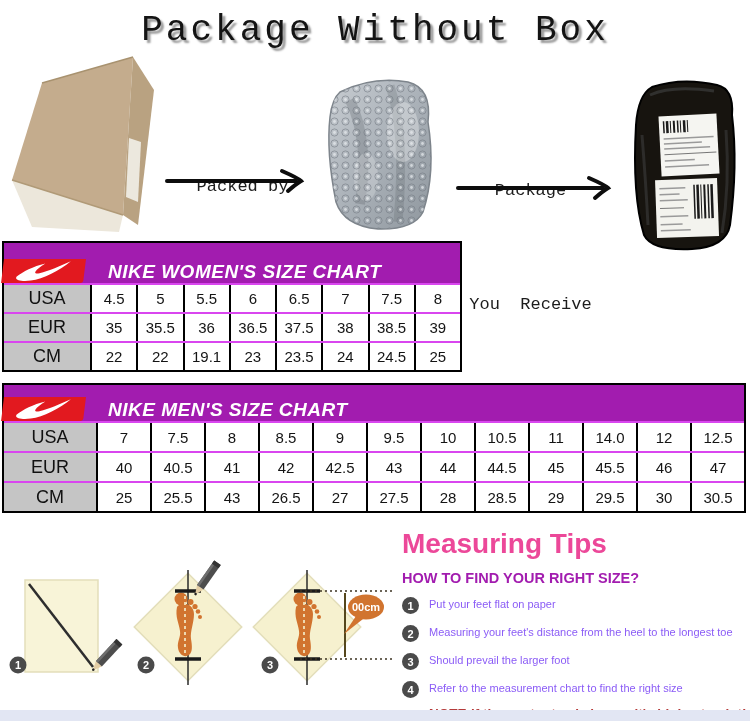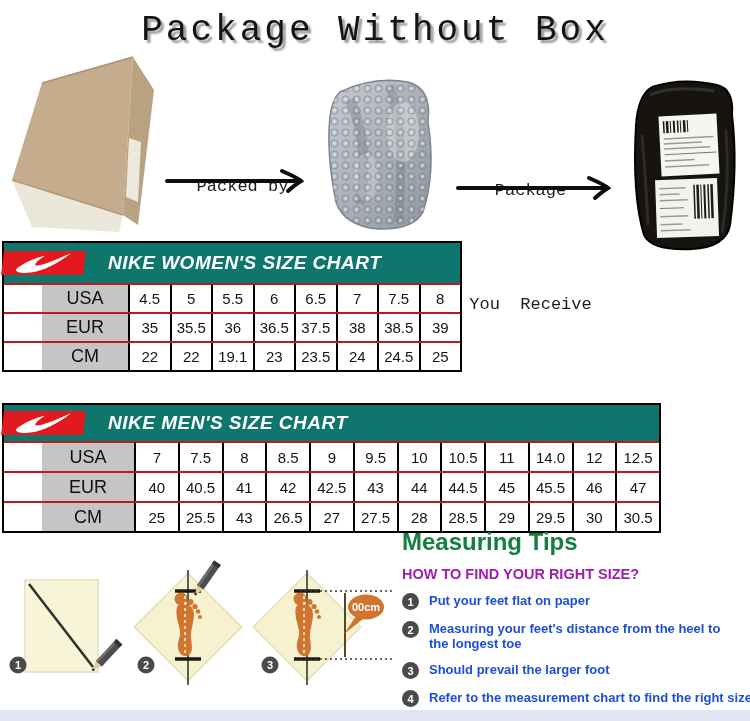--- a/index.html
+++ b/index.html
@@ -16,48 +16,48 @@
     font-size:17px;color:#1c1c1c;line-height:38px;white-space:pre;}
   #step1-label{left:150px;top:92px;width:185px;}
   #step2-label{left:448px;top:96px;width:165px;}
   .arrow-svg{position:absolute;}
 
   .photo{position:absolute;}
 
   
   .size-chart{position:absolute;border:2px solid #000;background:#fff;box-sizing:border-box;}
   #women-chart{left:2px;top:241px;width:460px;}
-  #men-chart{left:2px;top:403px;width:659px;}
-  .chart-header{display:flex;align-items:center;background:#0f766e;}
+  #men-chart{left:2px;top:383px;width:744px;}
+  .chart-header{display:flex;align-items:flex-end;background:#a21caf;}
   #women-chart .chart-header{height:40px;}
   #men-chart .chart-header{height:36px;}
   .nike-logo{width:82px;background:#e2191f;transform:skewX(-7deg);transform-origin:0 0;
     display:flex;align-items:center;justify-content:center;border-radius:0 0 3px 0;}
   .nike-logo svg{width:56px;height:24px;}
   .chart-title{flex:1;display:flex;align-items:center;margin-left:22px;
     color:#fff;font-size:19px;font-weight:bold;font-style:italic;letter-spacing:.5px;}
-  .trow{display:flex;border-top:2px solid #b91c1c;padding-left:38px;}
+  .trow{display:flex;border-top:2px solid #d946ef;}
   #women-chart .trow{height:27px;}
   #men-chart .trow{height:28px;}
   .tlabel{background:#c5c5c5;display:flex;align-items:center;justify-content:center;
     font-size:18px;color:#111;}
   #women-chart .tlabel{width:86px;}
   #men-chart .tlabel{width:92px;}
   .tcell{flex:1;background:#fff;border-left:2px solid #000;display:flex;
     align-items:center;justify-content:center;font-size:15px;color:#141414;}
 
   
   .tips{position:absolute;left:402px;top:528px;width:346px;}
-  .tips-heading{font-size:24px;font-weight:bold;color:#15803d;}
+  .tips-heading{font-size:28px;font-weight:bold;color:#ec4899;}
   .tips-subheading{margin-top:10px;font-size:14.5px;font-weight:bold;color:#a21caf;}
   .tip-step{display:flex;align-items:flex-start;margin-top:11px;}
   .step-circle{flex:0 0 17px;height:17px;border-radius:50%;background:#4a4a4a;color:#fff;
     font-size:11px;font-weight:bold;display:flex;align-items:center;justify-content:center;
     margin-right:10px;margin-top:0;}
-  .step-text{font-size:13px;font-weight:bold;color:#1d4ed8;line-height:15px;max-width:305px;}
+  .step-text{font-size:11px;font-weight:normal;color:#8b5cf6;line-height:15px;max-width:305px;}
   .tip-note{margin-top:8px;margin-left:27px;font-size:13.5px;font-weight:bold;
     color:#b43a3a;white-space:nowrap;}
 
   
   .footer-strip{position:absolute;left:0;right:0;bottom:0;height:11px;background:#e2e6f3;}
 </style>
 </head>
 <body>
 
 <div class="canvas">

